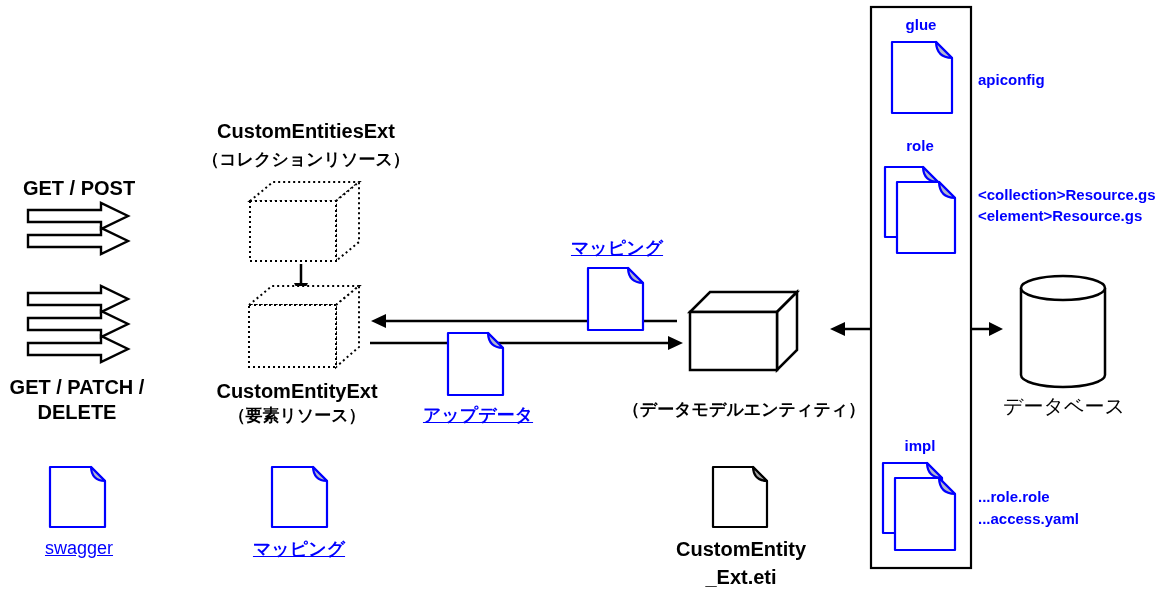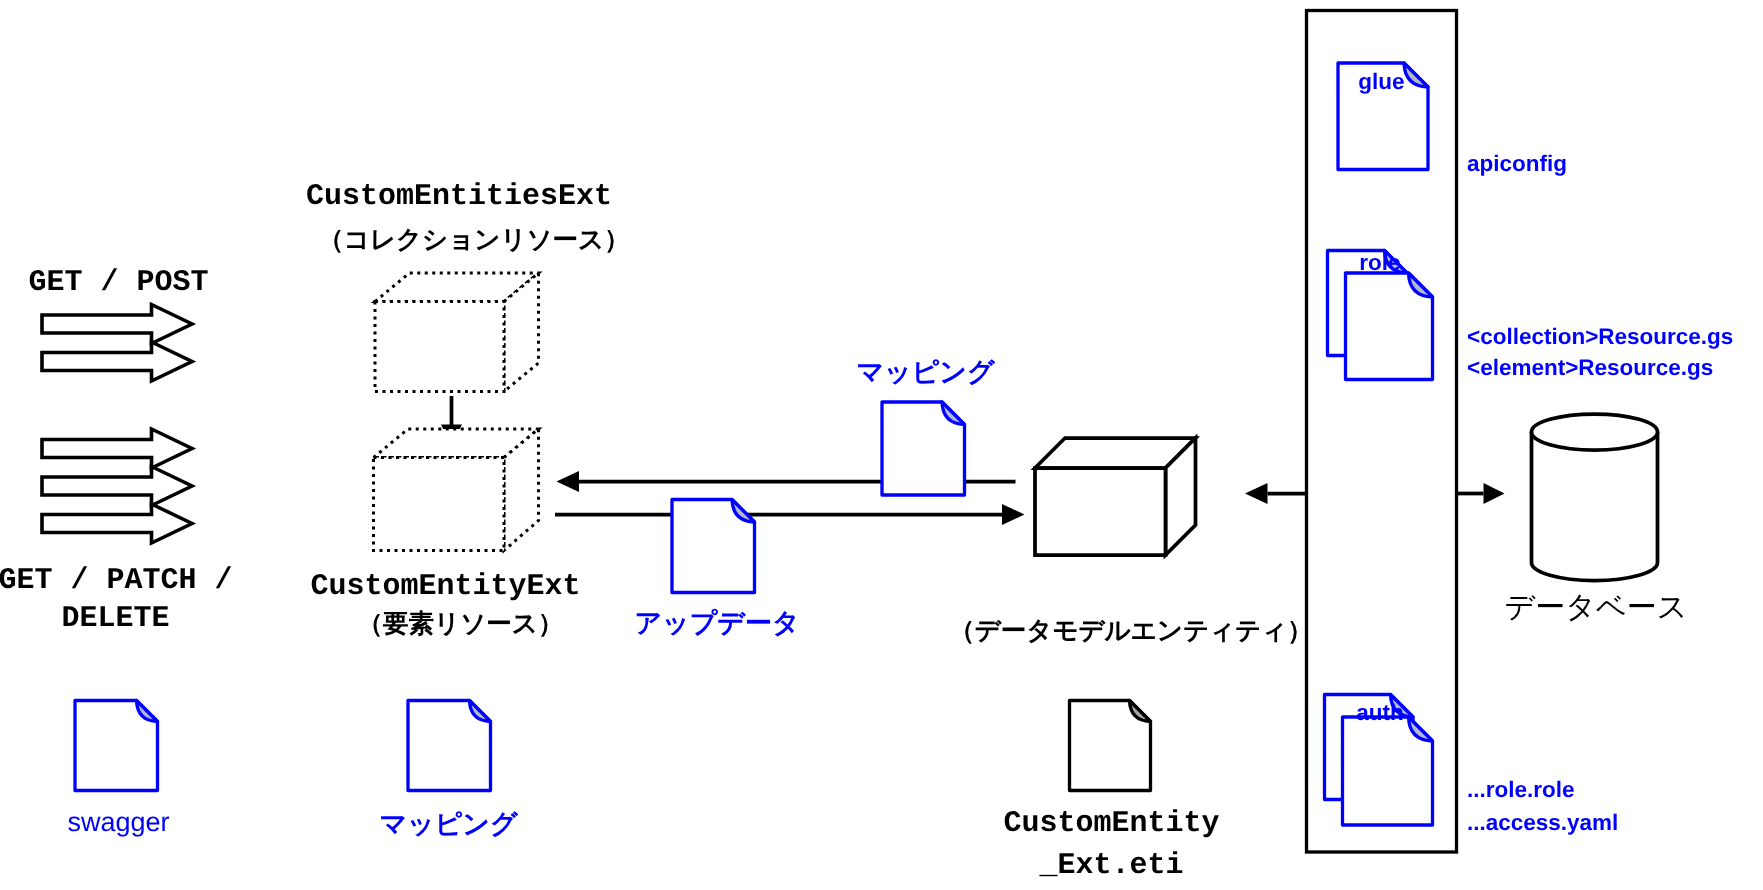--- a/index.html
+++ b/index.html
@@ -3,21 +3,21 @@
 <meta charset="utf-8">
 <style>
   html,body{margin:0;padding:0;background:#fff;}
   .stage{position:relative;width:1175px;height:593px;background:#fff;overflow:hidden;
          font-family:"Liberation Sans","DejaVu Sans",sans-serif;}
   .stage svg{position:absolute;left:0;top:0;}
   .lbl{position:absolute;white-space:nowrap;color:#000;line-height:1.15;}
   .c{transform:translateX(-50%);}
   .b{font-weight:700;}
   .blue{color:#0000FF;}
-  .f20{font-size:20px;font-family:Liberation Mono, monospace;} .f18{font-size:18px;} .f17{font-size:17px;margin-left:10px;} .f15{font-size:15px;margin-top:30px;}
+  .f20{font-size:20px;} .f18{font-size:18px;text-decoration:underline;} .f17{font-size:17px;} .f15{font-size:15px;}
 </style>
 </head>
 <body>
 
 <div class="stage">
 
   <svg width="1175" height="593" viewBox="0 0 1175 593">
 
     <g fill="#fff" stroke="#000" stroke-width="2.4" stroke-linejoin="miter">
       <path d="M28,210 H101 V203 L128,216 L101,229 V222 H28 Z"></path>
@@ -124,33 +124,33 @@
   <div class="lbl c b f20" style="left:79px;top:177px">GET / POST</div>
   <div class="lbl c b f20" style="left:77px;top:376px">GET / PATCH /</div>
   <div class="lbl c b f20" style="left:77px;top:401px">DELETE</div>
 
   <div class="lbl c b f20" style="left:306px;top:120px">CustomEntitiesExt</div>
   <div class="lbl c b f17" style="left:306px;top:150px">（コレクションリソース）</div>
 
   <div class="lbl c b f20" style="left:297px;top:380px">CustomEntityExt</div>
   <div class="lbl c b f17" style="left:297px;top:406px">（要素リソース）</div>
 
-  <div class="lbl c b f17" style="left:744px;top:411px">（データモデルエンティティ）</div>
+  <div class="lbl c b f17" style="left:744px;top:400px">（データモデルエンティティ）</div>
 
   <div class="lbl c b blue f18" style="left:617px;top:238px">マッピング</div>
   <div class="lbl c b blue f18" style="left:478px;top:405px">アップデータ</div>
   <div class="lbl c blue f18" style="left:79px;top:538px">swagger</div>
   <div class="lbl c b blue f18" style="left:299px;top:539px">マッピング</div>
 
   <div class="lbl c b f20" style="left:741px;top:538px">CustomEntity</div>
   <div class="lbl c b f20" style="left:741px;top:566px">_Ext.eti</div>
 
   <div class="lbl c b blue f15" style="left:921px;top:16px">glue</div>
   <div class="lbl b blue f15" style="left:978px;top:71px">apiconfig</div>
   <div class="lbl c b blue f15" style="left:920px;top:137px">role</div>
   <div class="lbl b blue f15" style="left:978px;top:186px">&lt;collection&gt;Resource.gs</div>
   <div class="lbl b blue f15" style="left:978px;top:207px">&lt;element&gt;Resource.gs</div>
-  <div class="lbl c b blue f15" style="left:920px;top:437px">auth</div>
+  <div class="lbl c b blue f15" style="left:920px;top:437px">impl</div>
   <div class="lbl b blue f15" style="left:978px;top:488px">...role.role</div>
   <div class="lbl b blue f15" style="left:978px;top:510px">...access.yaml</div>
 
   <div class="lbl c f20" style="left:1064px;top:395px">データベース</div>
 </div>
 
 </body></html>

